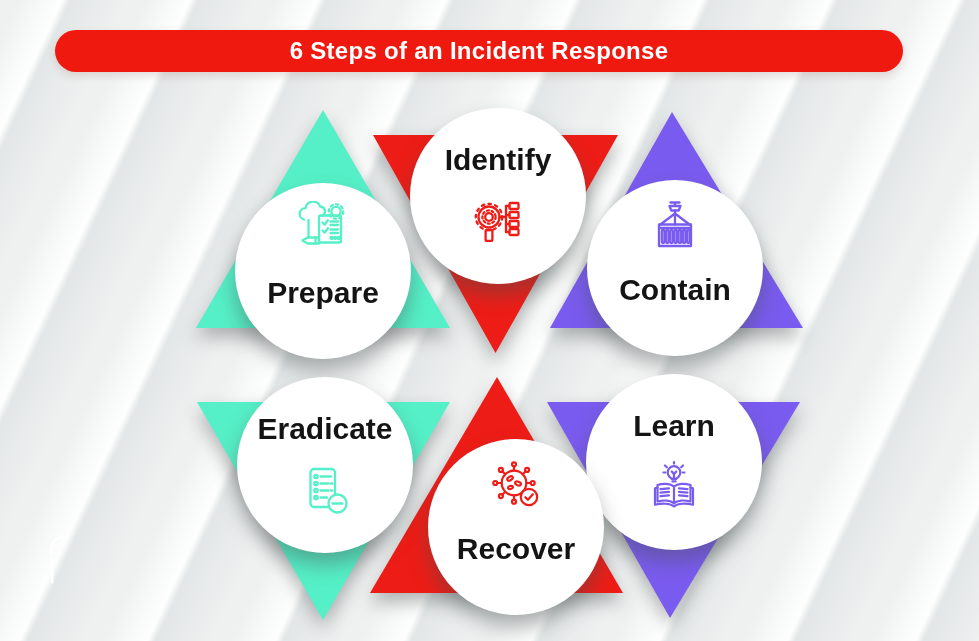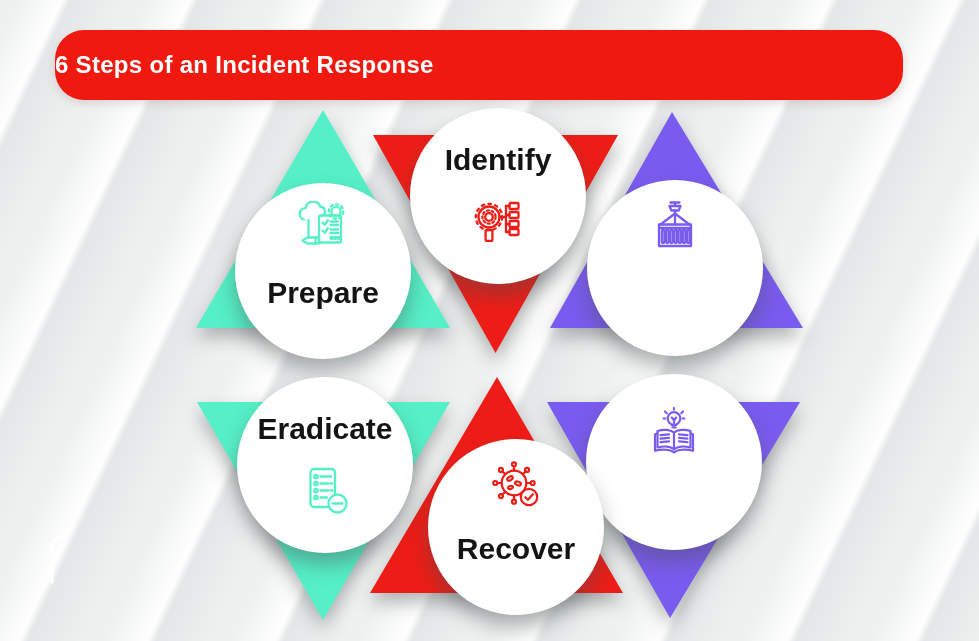--- a/index.html
+++ b/index.html
@@ -9,23 +9,23 @@
     background-color:#eff1f1;
     background-image:
       repeating-linear-gradient(115deg,
         rgba(255,255,255,0) 0px,
         rgba(255,255,255,0) 16px,
         rgba(255,255,255,0.95) 56px,
         rgba(206,212,212,0.35) 64px,
         rgba(255,255,255,0) 116px);
   }
   .banner {
-    position:absolute; left:55px; top:30px; width:848px; height:70px;
+    position:absolute; left:55px; top:30px; width:848px; height:42px;
     background:#f0190f; border-radius:29px;
-    display:flex; align-items:center; 
+    display:flex; align-items:center; justify-content:center;
     box-shadow:0 4px 8px rgba(130,50,50,0.15);
   }
   .banner-text { color:#ffffff; font-size:24px; font-weight:700; letter-spacing:0.3px; }
   .tri { position:absolute; filter:drop-shadow(0 9px 9px rgba(88,94,94,0.45)); }
   .circle {
     position:absolute; width:176px; height:176px; border-radius:50%;
     background:#ffffff; box-shadow:0 12px 20px rgba(72,78,78,0.42);
     display:flex; flex-direction:column; align-items:center;
   }
   .circle.label-top  { padding-top:32px; box-sizing:border-box; }
@@ -122,20 +122,21 @@
         <path d="M12 30 h32"></path>
         <rect x="14.8" y="32" width="2.6" height="13" rx="1.3"></rect>
         <rect x="19" y="32" width="2.6" height="13" rx="1.3"></rect>
         <rect x="23.2" y="32" width="2.6" height="13" rx="1.3"></rect>
         <rect x="27.4" y="32" width="2.6" height="13" rx="1.3"></rect>
         <rect x="31.6" y="32" width="2.6" height="13" rx="1.3"></rect>
         <rect x="35.8" y="32" width="2.6" height="13" rx="1.3"></rect>
         <rect x="40" y="32" width="2.6" height="13" rx="1.3"></rect>
       </svg>
     </div>
+    <div class="step-label">Contain</div>
   </div>
 
   <div class="circle label-top pos-eradicate">
     <div class="step-label">Eradicate</div>
     <div class="step-icon">
       <svg width="56" height="56" viewBox="0 0 56 56" fill="none" stroke-width="2.3" stroke-linecap="round" stroke-linejoin="round" stroke="#55F0C7">
         <rect x="13.5" y="6" width="24.5" height="38" rx="3.5"></rect>
         <circle cx="19" cy="13.5" r="1.7"></circle>
         <circle cx="19" cy="20.5" r="1.7"></circle>
         <circle cx="19" cy="27.5" r="1.7"></circle>
@@ -144,20 +145,21 @@
         <path d="M23.5 20.5 h8 M33.8 20.5 h1.5"></path>
         <path d="M23.5 27.5 h8 M33.8 27.5 h1.5"></path>
         <path d="M23.5 34.5 h6.5"></path>
         <circle cx="40.5" cy="40.5" r="9" fill="#ffffff"></circle>
         <path d="M35.5 40.5 h10"></path>
       </svg>
     </div>
   </div>
 
   <div class="circle label-top pos-learn">
+    <div class="step-label">Learn</div>
     <div class="step-icon">
       <svg width="56" height="56" viewBox="0 0 56 56" fill="none" stroke-width="2.2" stroke-linecap="round" stroke-linejoin="round" stroke="#7A5BEF">
         <circle cx="28" cy="12.5" r="6.3"></circle>
         <path d="M25.8 11.5 l2.2 2.8 l2.2 -2.8 M28 14.3 v3.5"></path>
         <path d="M25.8 19 h4.4 M26.4 21.4 h3.2"></path>
         <path d="M19 5.5 l1.8 1.8 M37 5.5 l-1.8 1.8 M28 2 v1.6 M17.5 12.5 h1.8 M36.7 12.5 h1.8"></path>
         <path d="M28 26.5 C24.5 23.5 17.5 23 11.5 25 V41.5 C17.5 39.8 24.5 40.2 28 43.2"></path>
         <path d="M28 26.5 C31.5 23.5 38.5 23 44.5 25 V41.5 C38.5 39.8 31.5 40.2 28 43.2"></path>
         <path d="M28 26.5 V43.2"></path>
         <path d="M11.5 27.5 L9 28.3 V44.8 C16 42.8 24.5 43.4 28 46.4 C31.5 43.4 40 42.8 47 44.8 V28.3 L44.5 27.5"></path>

